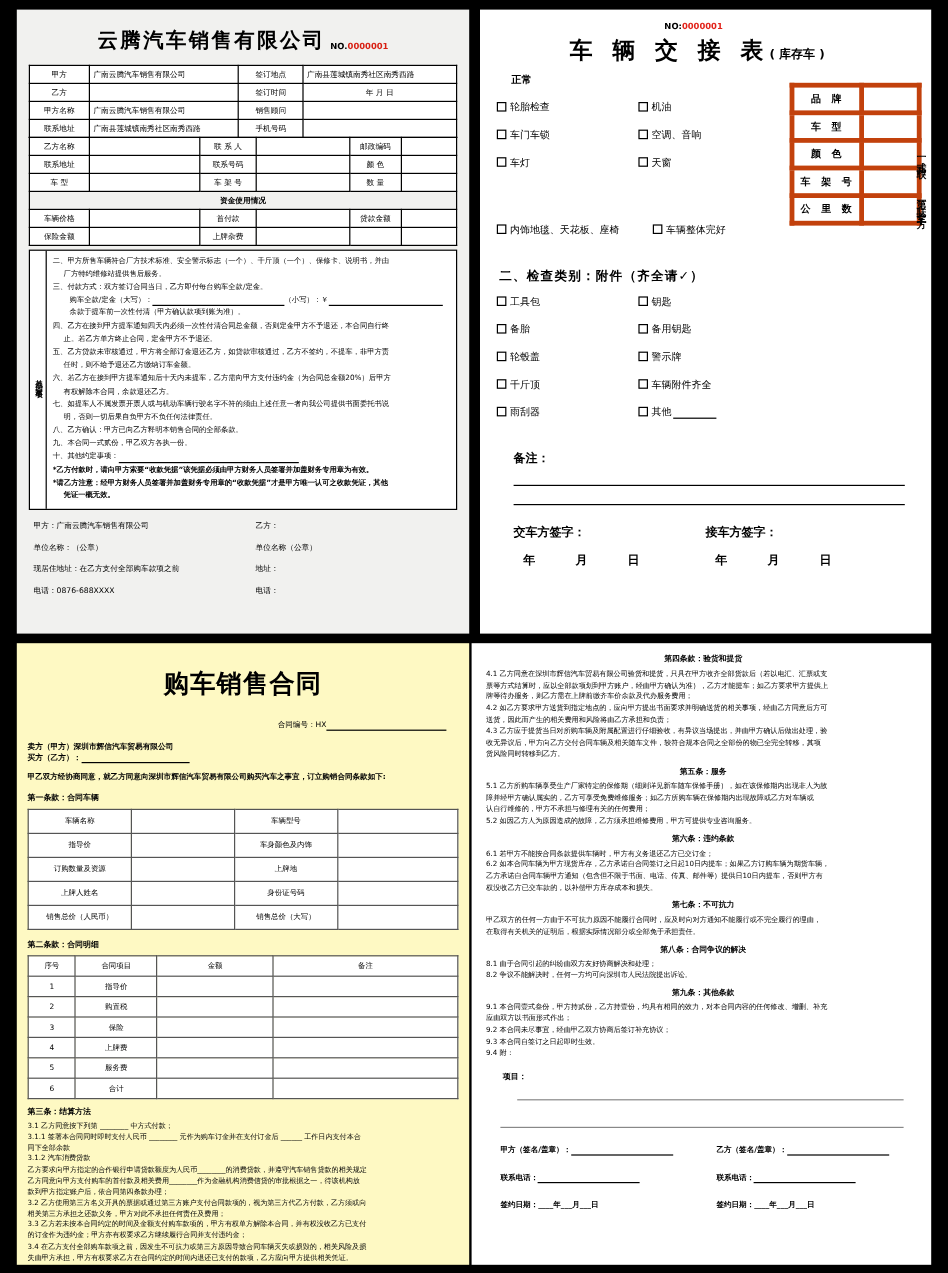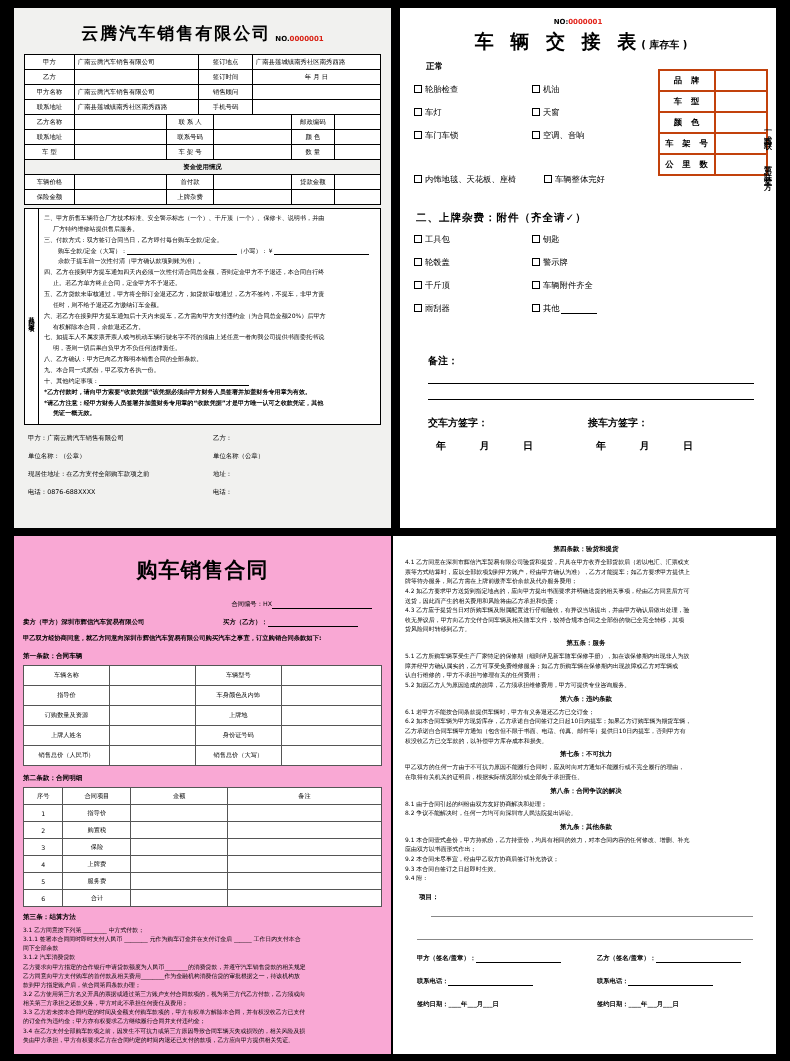--- a/index.html
+++ b/index.html
@@ -53,43 +53,43 @@
     margin:3px 20px 14px 0;font-family:"DejaVu Sans","Liberation Sans",sans-serif;}
   .d2-title .sub{font-size:10px;letter-spacing:0;font-weight:bold;}
   .d2-sec{font-size:10.5px;font-weight:bold;letter-spacing:1px;margin:8px 0 9px 2px;}
   .d2-cols{display:flex;gap:0;}
   .ckcol{width:118px;}
   .ck{font-size:8.3px;margin-bottom:12px;white-space:nowrap;}
   .ck .box{display:inline-block;width:6px;height:6px;border:1px solid #000;margin-right:3px;
     vertical-align:-1px;}
   .normal-note{font-size:8.5px;font-weight:bold;margin:-8px 0 11px 12px;}
   .spec-table{border-collapse:collapse;width:148px;margin-left:8px;table-layout:fixed;}
-  .spec-table td{border:2px solid #c2410c;height:17px;font-size:8.3px;}
+  .spec-table td{border:4px solid #c2410c;height:17px;font-size:8.3px;}
   .spec-table td.k{width:50px;text-align:center;font-weight:bold;letter-spacing:3px;padding-left:3px;}
-  .remark{font-size:10px;font-weight:bold;margin:28px 0 0 14px;}
+  .remark{font-size:10px;font-weight:bold;margin:14px 0 0 14px;}
   .rline{height:1px;background:#000;margin:15px 14px 0 14px;}
   .signrow2{display:flex;margin:16px 0 0 14px;font-size:10px;font-weight:bold;}
   .signrow2 .a{width:160px;}
   .daterow2{display:flex;margin:9px 0 0 22px;font-size:10px;font-weight:bold;}
   .daterow2 .a{width:160px;}
   .daterow2 span{margin-right:30px;}
   .d2-vside{position:absolute;right:4px;top:118px;text-align:center;}
   .d2-vside .v{writing-mode:vertical-rl;text-orientation:upright;font-size:8px;font-weight:bold;
     letter-spacing:3px;}
   .d2-vside .v2{margin-top:22px;}
 
   
-  #doc3{left:14px;top:536px;width:377px;height:518px;background:#f9a8d4;}
+  #doc3{left:14px;top:536px;width:377px;height:518px;background:#fef9c3;}
   #doc4{left:393px;top:536px;width:383px;height:518px;background:#fff;}
   #doc3 .inner{padding:4px 9px;}
   #doc4 .inner{padding:4px 9px 4px 12px;}
   .d3-title{text-align:center;font-size:21px;font-weight:bold;letter-spacing:1px;margin:16px 0 16px 0;}
   .d3-cno{display:flex;justify-content:flex-end;font-size:6.3px;margin-right:10px;align-items:flex-end;}
   .d3-cno .ul{width:100px;}
-  .d3-parties{display:flex;font-size:6.4px;margin:9px 0 7px 0;font-weight:bold;}
+  .d3-parties{display:flex;font-size:6.4px;margin:9px 0 7px 0;font-weight:bold;flex-direction:column;}
   .d3-parties .p1{width:200px;}
   .d3-parties .p2{flex:1;display:flex;}
   .d3-parties .p2 .ul{width:90px;}
   .d3-lead{font-size:6.3px;font-weight:bold;margin-bottom:9px;}
   .d3-head{font-size:6.6px;font-weight:bold;margin:8px 0 4px 0;}
   table.t3{border-collapse:collapse;width:100%;table-layout:fixed;margin-bottom:2px;}
   table.t3 td{border:1px solid #555;height:17px;font-size:6.2px;text-align:center;
     background:#fff;}
   table.t4 td{border:1px solid #555;height:14px;font-size:6.2px;text-align:center;background:#fff;}
   table.t4{border-collapse:collapse;width:100%;table-layout:fixed;}
@@ -269,32 +269,32 @@
           <div style="display:flex">
             <div class="ckcol">
               <div class="ck"><span class="box"></span><span>轮胎检查</span></div>
             </div>
             <div class="ckcol">
               <div class="ck"><span class="box"></span><span>机油</span></div>
             </div>
           </div>
           <div style="display:flex">
             <div class="ckcol">
-              <div class="ck"><span class="box"></span><span>车灯</span></div>
+              <div class="ck"><span class="box"></span><span>车门车锁</span></div>
             </div>
             <div class="ckcol">
-              <div class="ck"><span class="box"></span><span>天窗</span></div>
+              <div class="ck"><span class="box"></span><span>空调、音响</span></div>
             </div>
           </div>
           <div style="display:flex">
             <div class="ckcol">
-              <div class="ck"><span class="box"></span><span>车门车锁</span></div>
+              <div class="ck"><span class="box"></span><span>车灯</span></div>
             </div>
             <div class="ckcol">
-              <div class="ck"><span class="box"></span><span>空调、音响</span></div>
+              <div class="ck"><span class="box"></span><span>天窗</span></div>
             </div>
           </div>
         </div>
 
         <table class="spec-table">
           <tbody>
               <tr>
                 <td class="k">品   牌</td>
                 <td></td>
               </tr>
@@ -316,29 +316,37 @@
               </tr>
         </tbody>
           </table>
       </div>
 
       <div style="display:flex;margin-top:-2px">
         <div class="ck" style="width:130px"><span class="box"></span><span>内饰地毯、天花板、座椅</span></div>
         <div class="ck"><span class="box"></span><span>车辆整体完好</span></div>
       </div>
 
-      <div class="d2-sec" style="margin-top:14px">二、上牌杂费：附件（齐全请✓）</div>
+      <div class="d2-sec" style="margin-top:14px">二、检查类别：附件（齐全请✓）</div>
 
       <div>
         <div style="display:flex">
           <div class="ckcol">
               <div class="ck"><span class="box"></span><span>工具包</span></div>
             </div>
           <div class="ckcol">
               <div class="ck"><span class="box"></span><span>钥匙</span></div>
+            </div>
+        </div>
+        <div style="display:flex">
+          <div class="ckcol">
+              <div class="ck"><span class="box"></span><span>备胎</span></div>
+            </div>
+          <div class="ckcol">
+              <div class="ck"><span class="box"></span><span>备用钥匙</span></div>
             </div>
         </div>
         <div style="display:flex">
           <div class="ckcol">
               <div class="ck"><span class="box"></span><span>轮毂盖</span></div>
             </div>
           <div class="ckcol">
               <div class="ck"><span class="box"></span><span>警示牌</span></div>
             </div>
         </div>

